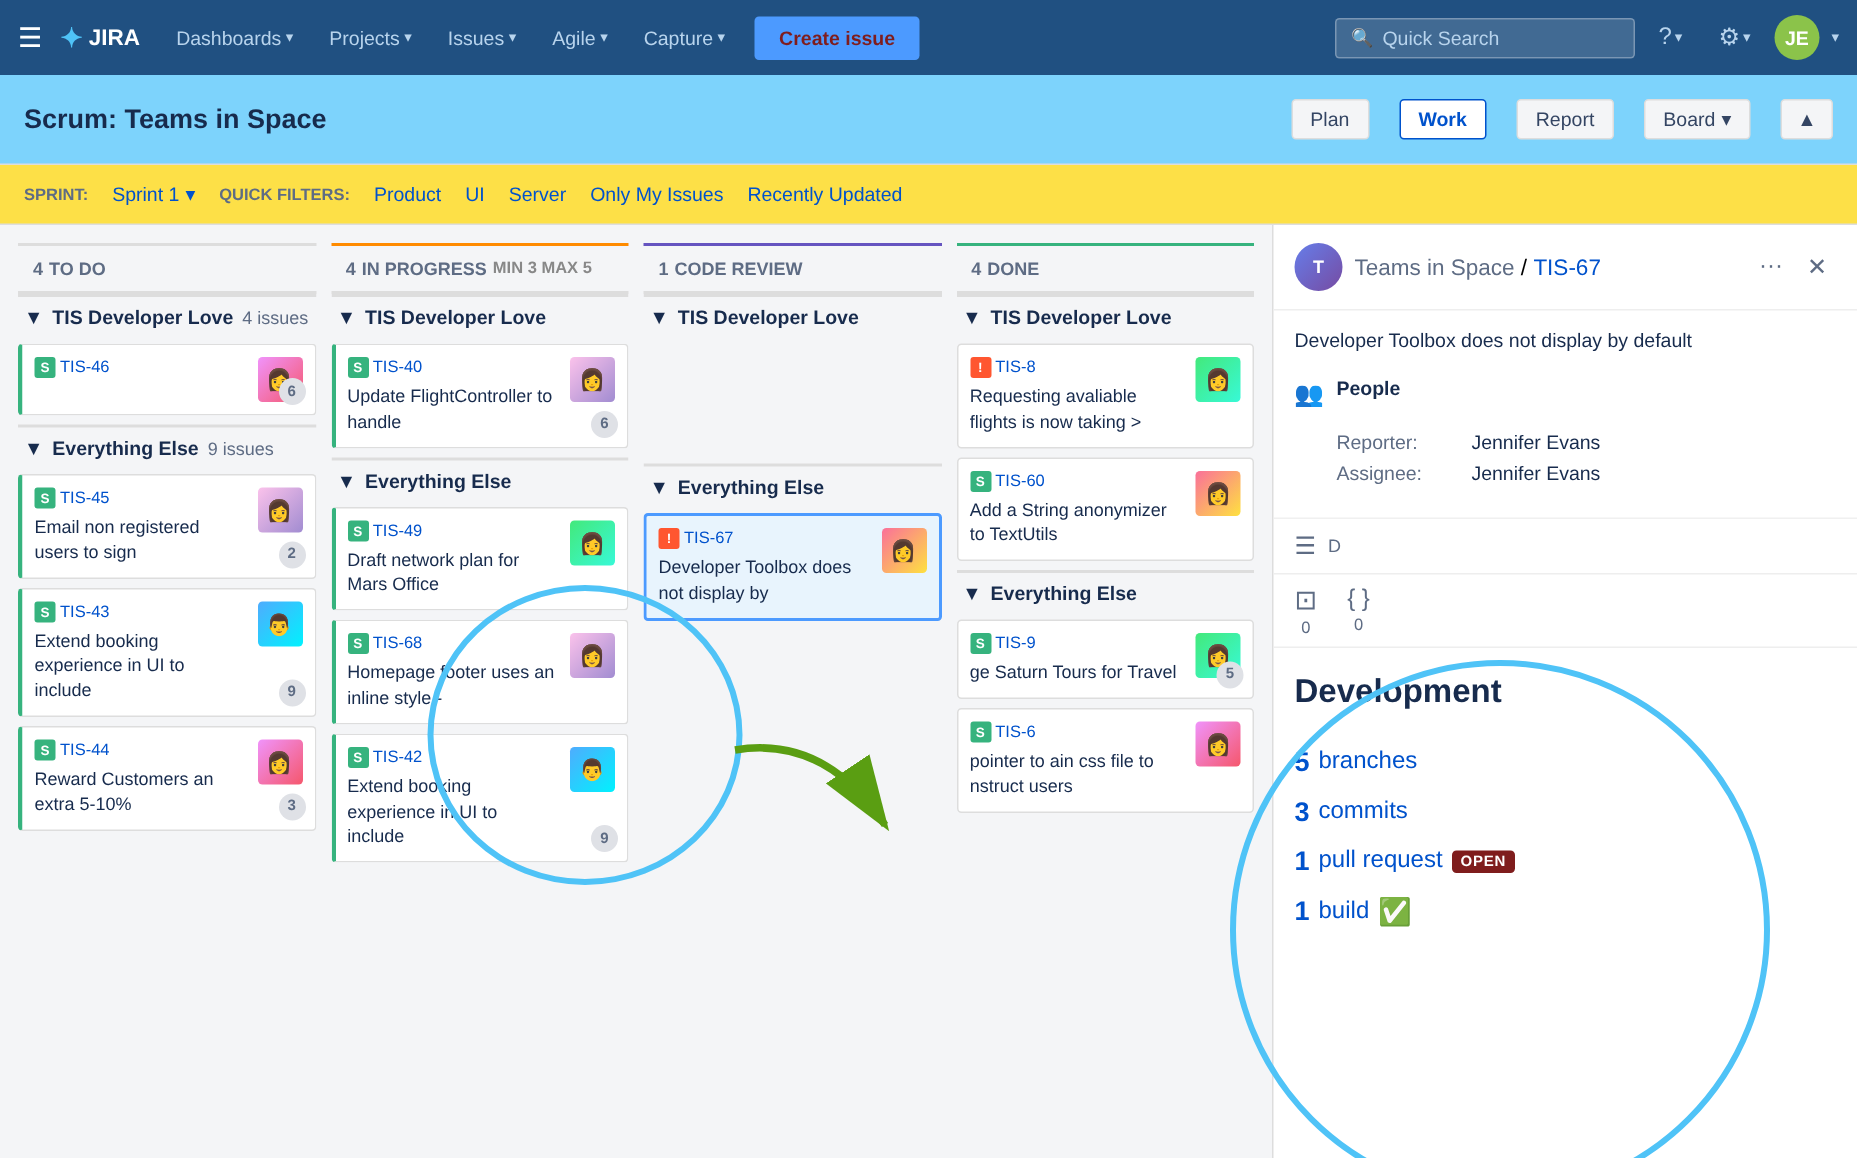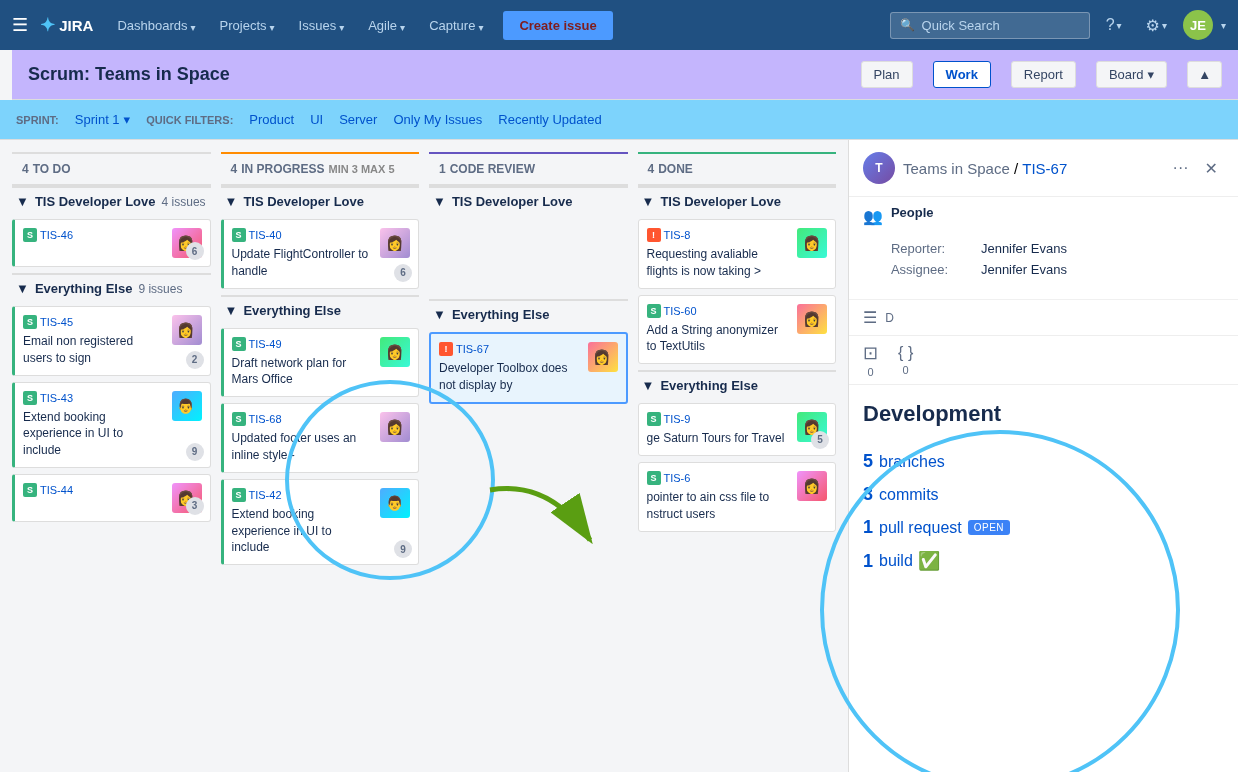--- a/index.html
+++ b/index.html
@@ -16,21 +16,21 @@
     }
     .top-nav .hamburger { color: #fff; font-size: 18px; cursor: pointer; margin-right: 4px; }
     .top-nav .logo { display: flex; align-items: center; gap: 4px; color: #fff; font-weight: bold; font-size: 15px; margin-right: 8px; }
     .top-nav .logo .jira-star { color: #4fc3f7; font-size: 18px; }
     .nav-item {
       color: #b8d4ed;
       font-size: 13px;
       padding: 6px 8px;
       cursor: pointer;
       border-radius: 3px;
-      display: flex; align-items: flex-end; gap: 3px;
+      display: flex; align-items: center; gap: 3px;
     }
     .nav-item .caret { font-size: 10px; }
     .create-btn {
       background: #4c9aff;
       color: #7f1d1d;
       border: none;
       padding: 7px 16px;
       border-radius: 3px;
       font-size: 13px;
       font-weight: 600;
@@ -62,28 +62,27 @@
       width: 30px; height: 30px;
       border-radius: 50%;
       background: #8BC34A;
       display: flex; align-items: center; justify-content: center;
       color: #fff; font-weight: bold; font-size: 13px;
       cursor: pointer;
     }
 
     
     .sub-header {
-      background: #c4b5fd;
+      background: #7dd3fc;
       border-bottom: 1px solid #ddd;
       padding: 0 16px;
       display: flex;
       align-items: center;
-      height: 50px;
+      height: 60px;
       justify-content: space-between;
-      margin-left: 12px;
     }
     .project-title {
       font-size: 18px;
       font-weight: 600;
       color: #172b4d;
     }
     .sub-header-actions { display: flex; gap: 20px; align-items: center; }
     .view-btn {
       background: #f4f5f7;
       border: 1px solid #ddd;
@@ -109,21 +108,21 @@
       border: 1px solid #ddd;
       color: #344563;
       padding: 5px 10px;
       border-radius: 3px;
       font-size: 13px;
       cursor: pointer;
     }
 
     
     .filter-bar {
-      background: #7dd3fc;
+      background: #fde047;
       border-bottom: 1px solid #ddd;
       padding: 0 16px;
       display: flex;
       align-items: center;
       height: 40px;
       gap: 16px;
     }
     .filter-label { color: #5e6c84; font-size: 11px; font-weight: 600; text-transform: uppercase; }
     .sprint-select {
       display: flex; align-items: flex-start; gap: 4px;
@@ -300,24 +299,24 @@
       font-size: 16px;
       color: #172b4d;
       margin-bottom: 12px;
       display: flex;
       align-items: center;
       gap: 6px;
     }
     .dev-row .dev-count { color: #0052cc; font-weight: 700; font-size: 18px; }
     .dev-row .dev-label { color: #0052cc; font-weight: 500; }
     .open-badge {
-      background: #3b82f6;
+      background: #7f1d1d;
       color: #fff;
       font-size: 10px;
-      font-weight: 400;
+      font-weight: 700;
       padding: 2px 6px;
       border-radius: 3px;
       letter-spacing: 0.5px;
     }
     .build-check { color: #36b37e; font-size: 18px; }
 
     .col-todo { border-top: 2px solid #ddd; }
     .col-inprogress { border-top: 2px solid #ff8b00; }
     .col-codereview { border-top: 2px solid #6554c0; }
     .col-done { border-top: 2px solid #36b37e; }
@@ -462,20 +461,21 @@
           </div>
           <div class="card-badge">9</div>
         </div>
         <div class="card left-border-green">
           <div class="card-content">
             <div class="card-text">
               <div class="card-id">
                 <span class="priority-icon priority-story">S</span>
                 <span>TIS-44</span>
               </div>
+              <div class="card-title">Reward Customers an extra 5-10%</div>
             </div>
             <div class="card-img female1">👩</div>
           </div>
           <div class="card-badge">3</div>
         </div>
       </div>
     </div>
 
     <div class="column">
       <div class="column-header col-inprogress">
@@ -517,21 +517,21 @@
             <div class="card-img female3">👩</div>
           </div>
         </div>
         <div class="card left-border-green">
           <div class="card-content">
             <div class="card-text">
               <div class="card-id">
                 <span class="priority-icon priority-story">S</span>
                 <span>TIS-68</span>
               </div>
-              <div class="card-title">Updated footer uses an inline style -</div>
+              <div class="card-title">Homepage footer uses an inline style -</div>
             </div>
             <div class="card-img female2">👩</div>
           </div>
         </div>
         <div class="card left-border-green">
           <div class="card-content">
             <div class="card-text">
               <div class="card-id">
                 <span class="priority-icon priority-story">S</span>
                 <span>TIS-42</span>
@@ -650,20 +650,21 @@
         <span class="project-name">Teams in Space</span>
         <span> / </span>
         <a class="issue-id">TIS-67</a>
       </div>
       <div class="detail-actions">
         <button class="detail-action-btn">···</button>
         <button class="detail-action-btn">✕</button>
       </div>
     </div>
 
+    <div class="detail-title">Developer Toolbox does not display by default</div>
 
     <div class="detail-section">
       <div style="display:flex; gap:8px; align-items:flex-start; margin-bottom:8px;">
         <span style="color:#5e6c84; font-size:16px; margin-top:2px;">👥</span>
         <div style="flex:1;">
           <div class="detail-section-header">People</div>
           <div class="detail-row">
             <span class="label">Reporter:</span>
             <span class="value">Jennifer Evans</span>
           </div>

